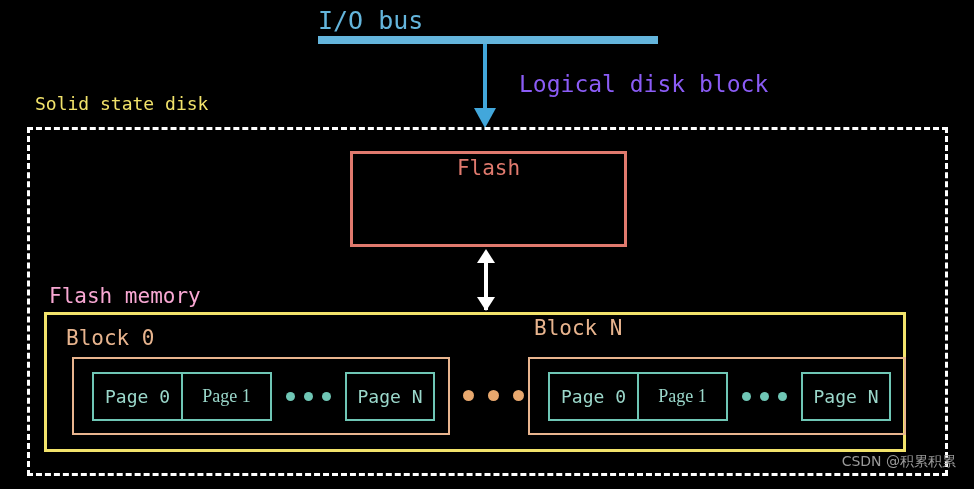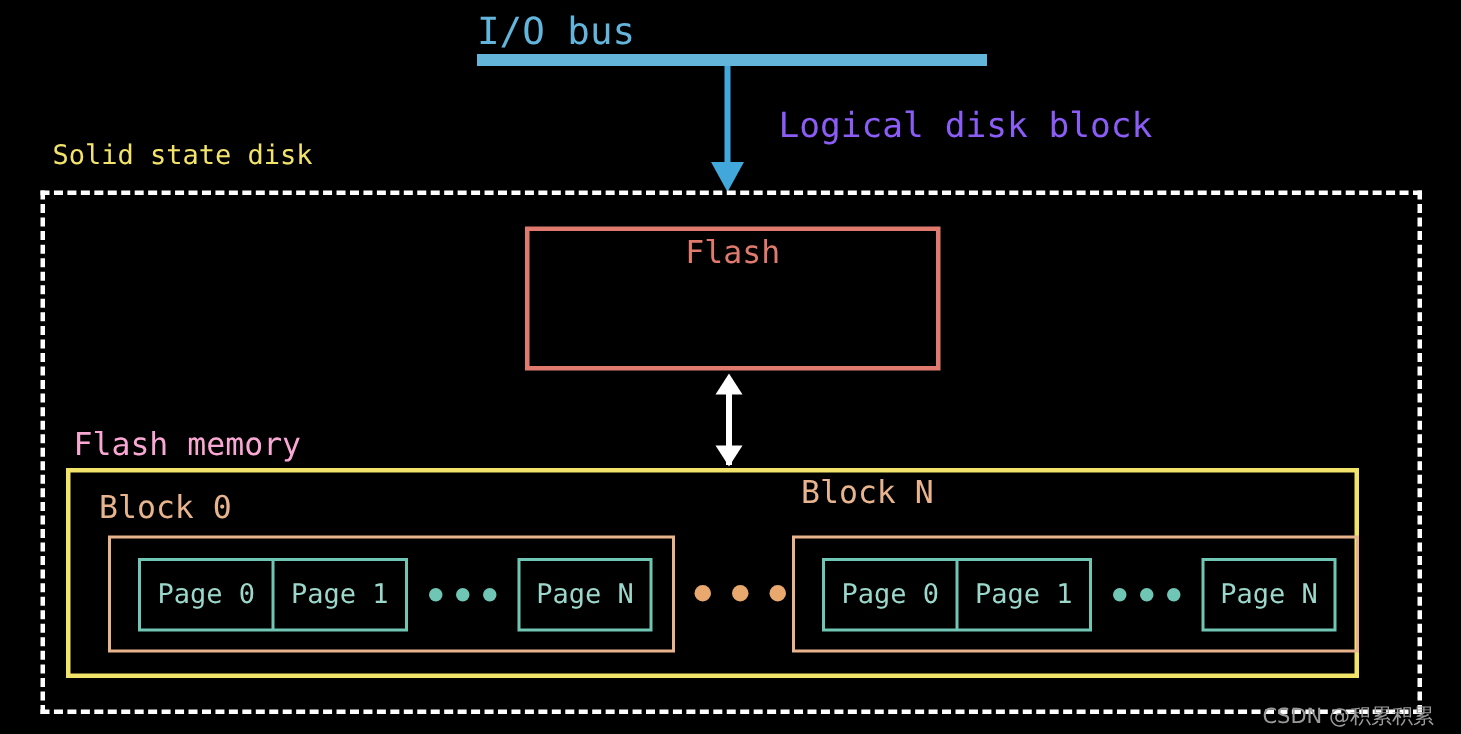--- a/index.html
+++ b/index.html
@@ -187,21 +187,21 @@
     color: #9bd8cb;
     font-size: 18px;
     height: 49px;
     min-width: 90px;
     display: flex;
     align-items: center;
     justify-content: center;
     white-space: nowrap;
   }
   .page-cell.adjacent-left { border-right-width: 1px; }
-  .page-cell.adjacent-right { border-left-width: 1px; }
+  .page-cell.adjacent-right { border-left-width: 1px; font-family: Liberation Serif, serif; }
 
   .dots {
     display: flex;
     align-items: center;
     gap: 9px;
     padding: 0 14px;
   }
   .dots .dot {
     width: 9px;
     height: 9px;
@@ -222,21 +222,21 @@
     width: 11px;
     height: 11px;
     border-radius: 50%;
     background: #e8a86e;
   }
 
   
   .watermark {
     position: absolute;
     right: 8px;
-    bottom: 2px;
+    bottom: 18px;
     font-size: 14px;
     color: #9a9a9a;
     font-family: "DejaVu Sans", "Liberation Sans", sans-serif;
     white-space: nowrap;
   }
 </style>
 </head>
 <body>
 
 <div id="stage">

